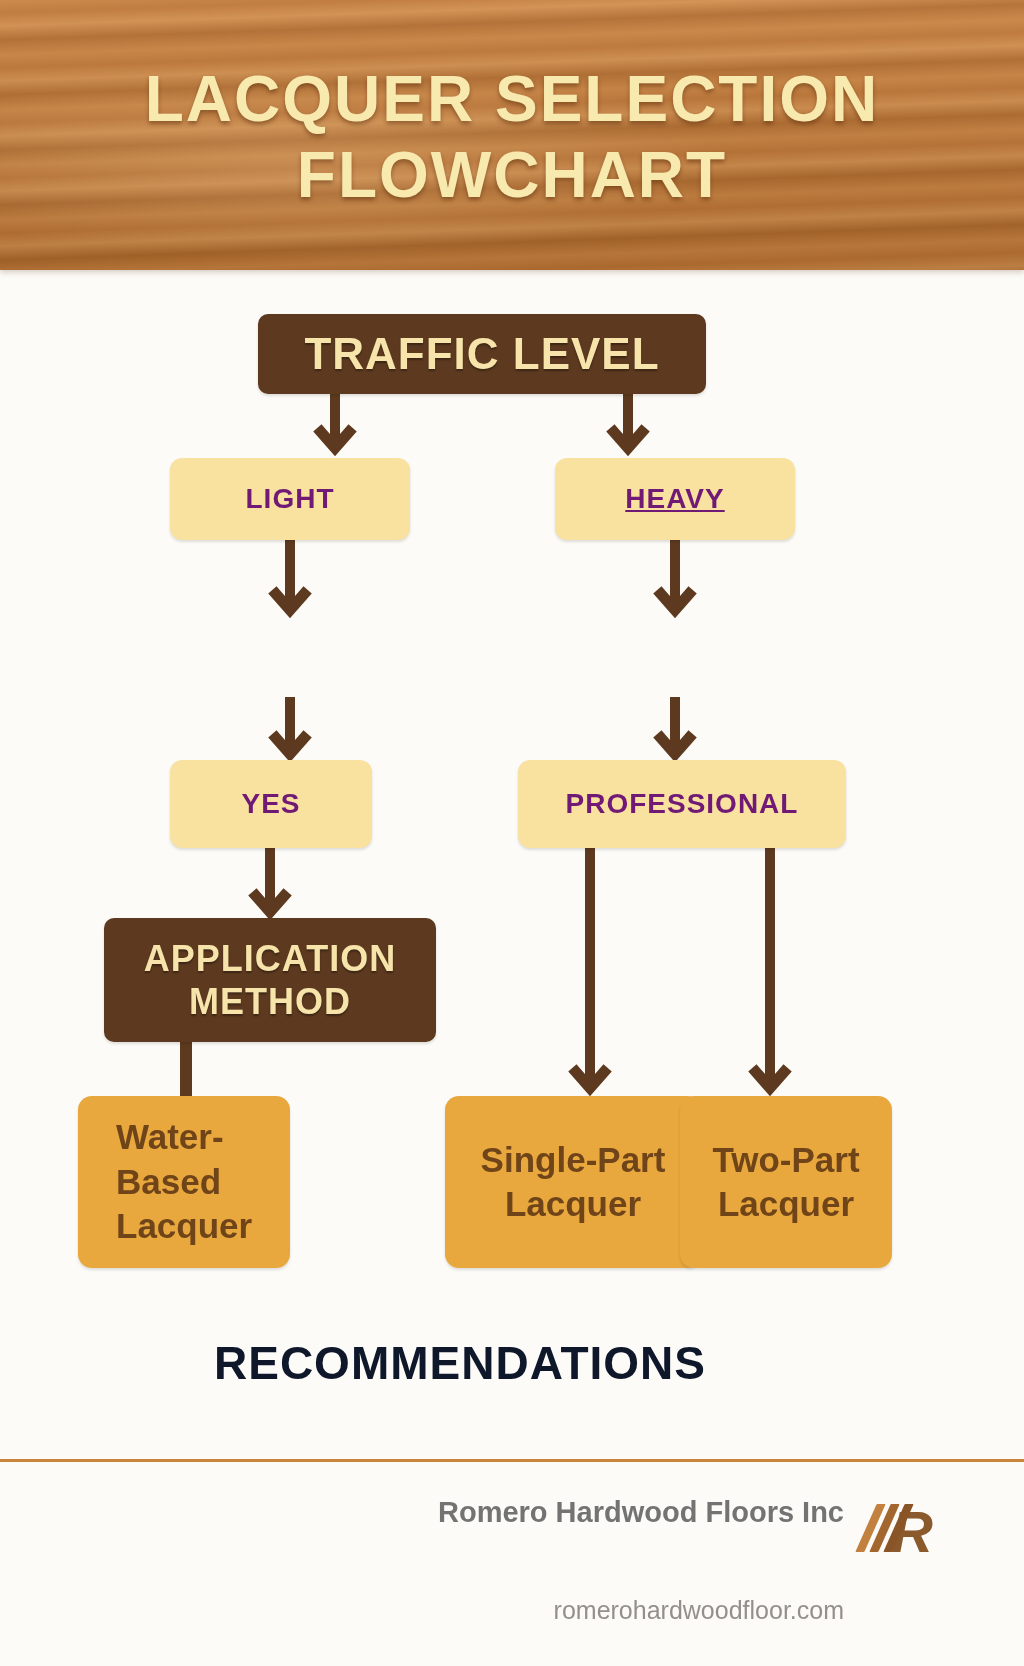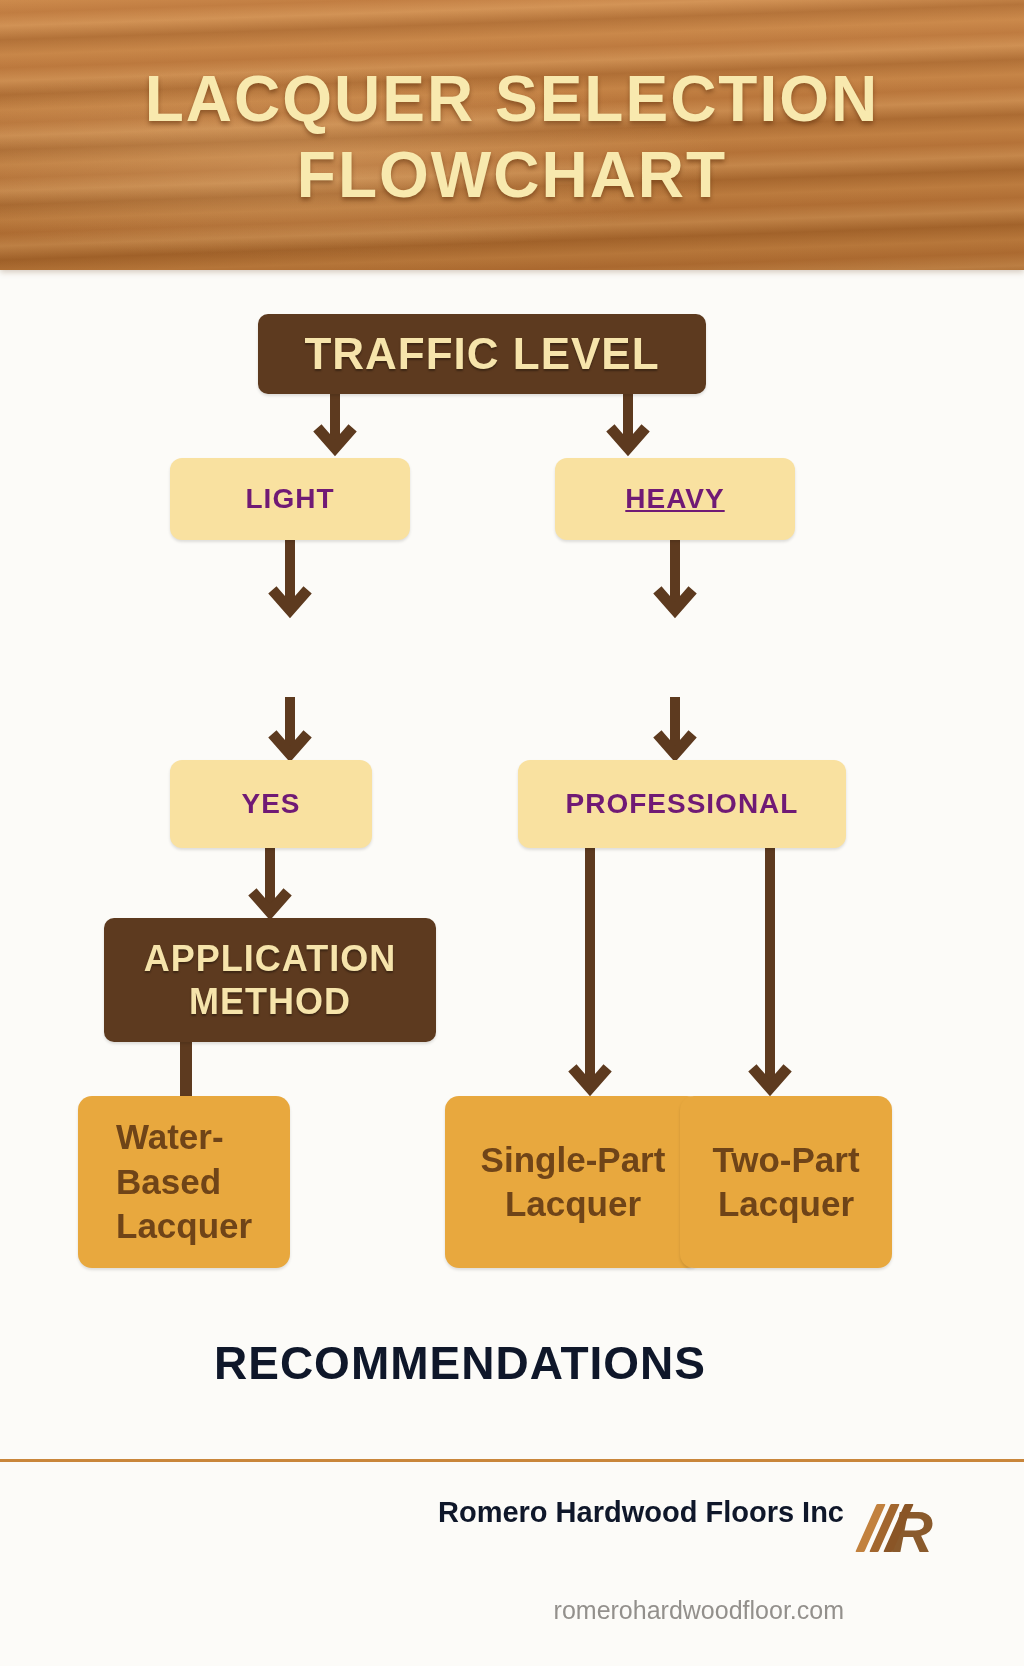--- a/index.html
+++ b/index.html
@@ -107,21 +107,21 @@
     left: 0; right: 0;
     top: 1459px;
     height: 3px;
     background: #c9863b;
   }
   .company {
     position: absolute;
     right: 180px; top: 1496px;
     font-size: 29px;
     font-weight: bold;
-    color: #0f172a;
+    color: #737373;
     text-align: right;
   }
   .website {
     position: absolute;
     right: 180px; top: 1596px;
     font-size: 25px;
     color: #93908c;
     text-align: right;
   }
   .logo {

